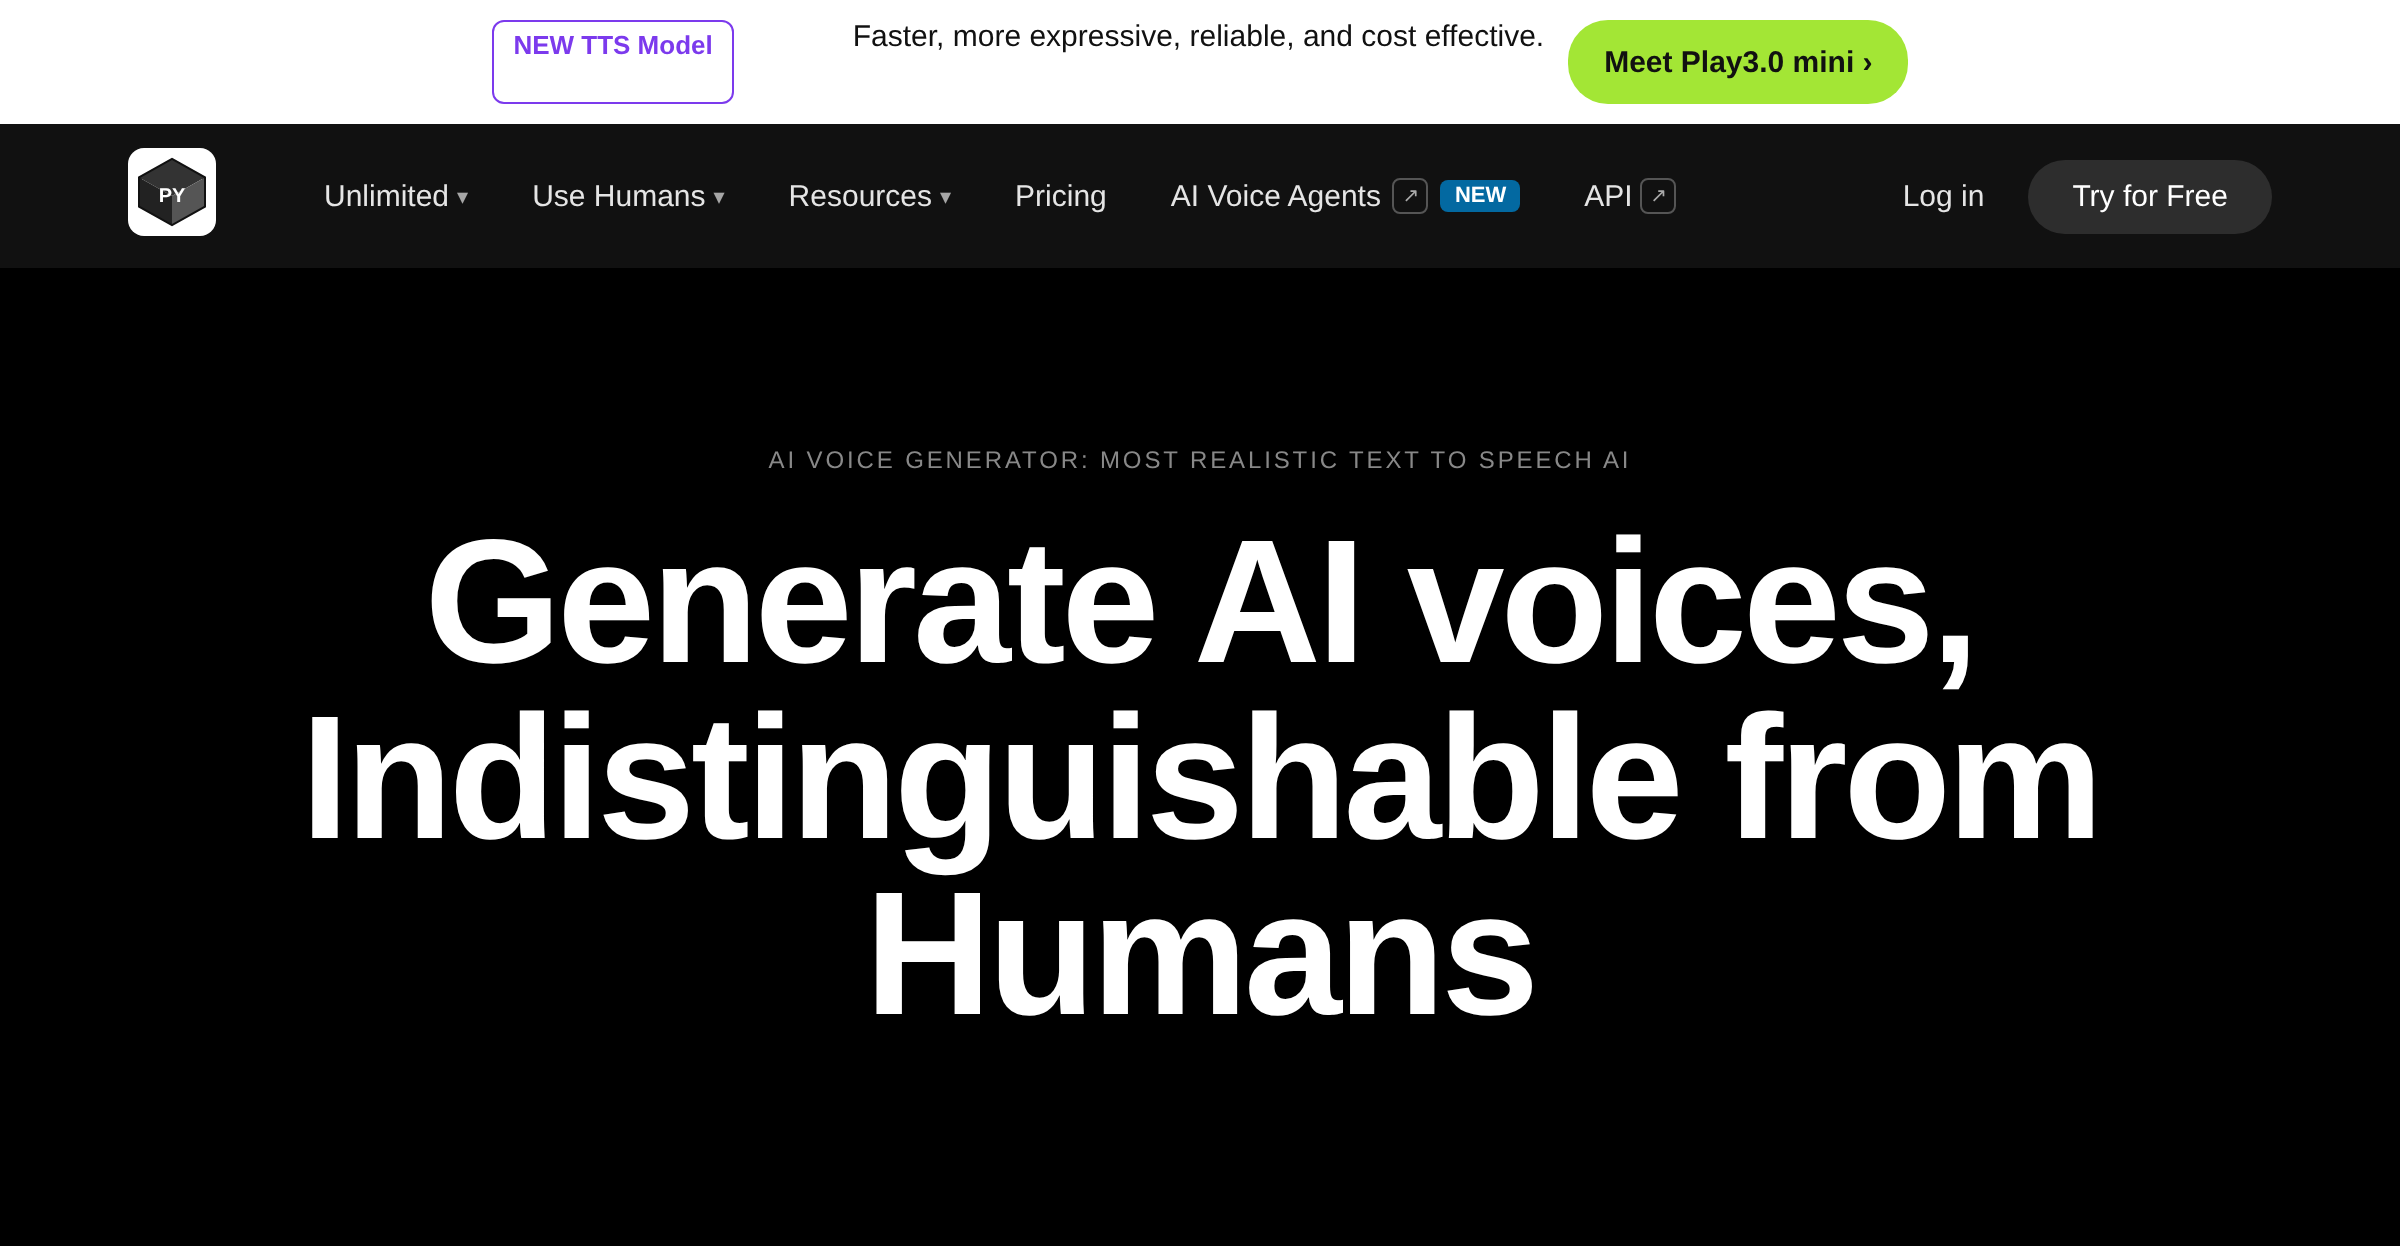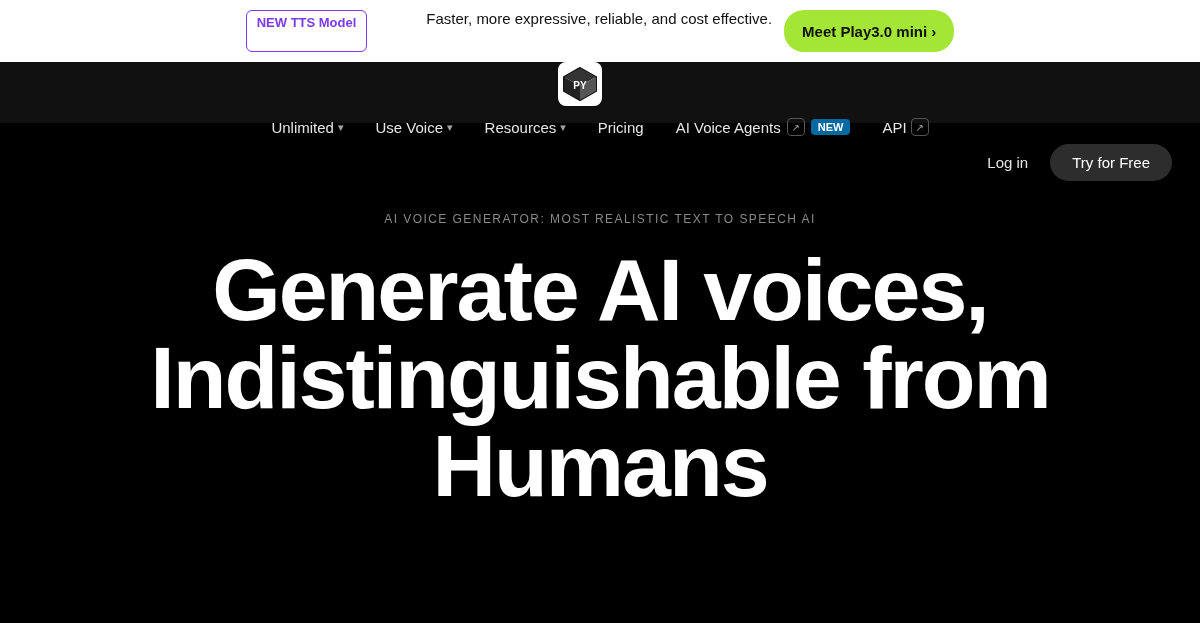--- a/index.html
+++ b/index.html
@@ -38,24 +38,23 @@
       font-weight: 600;
       cursor: pointer;
       white-space: nowrap;
     }
 
     
     .navbar {
       background: #111;
       display: flex;
       align-items: center;
-      padding: 0 28px;
-      height: 61px;
+      padding: 0 64px;
+      height: 72px;
       gap: 0;
-      flex-direction: column;
     }
     .logo {
       margin-right: 40px;
       flex-shrink: 0;
     }
     .logo svg {
       width: 44px;
       height: 44px;
     }
     .nav-links {
@@ -186,21 +185,21 @@
       <text x="22" y="27" text-anchor="middle" font-size="10" font-weight="900" fill="#fff" font-family="Arial">PY</text>
     </svg>
   </div>
 
   <div class="nav-links">
     <a class="nav-item">
       <span>Unlimited</span>
       <span class="nav-chevron">▾</span>
     </a>
     <a class="nav-item">
-      <span>Use Voice</span>
+      <span>Use Humans</span>
       <span class="nav-chevron">▾</span>
     </a>
     <a class="nav-item">
       <span>Resources</span>
       <span class="nav-chevron">▾</span>
     </a>
     <a class="nav-item">
       <span>Pricing</span>
     </a>
     <a class="nav-item nav-item-ai-agents">

